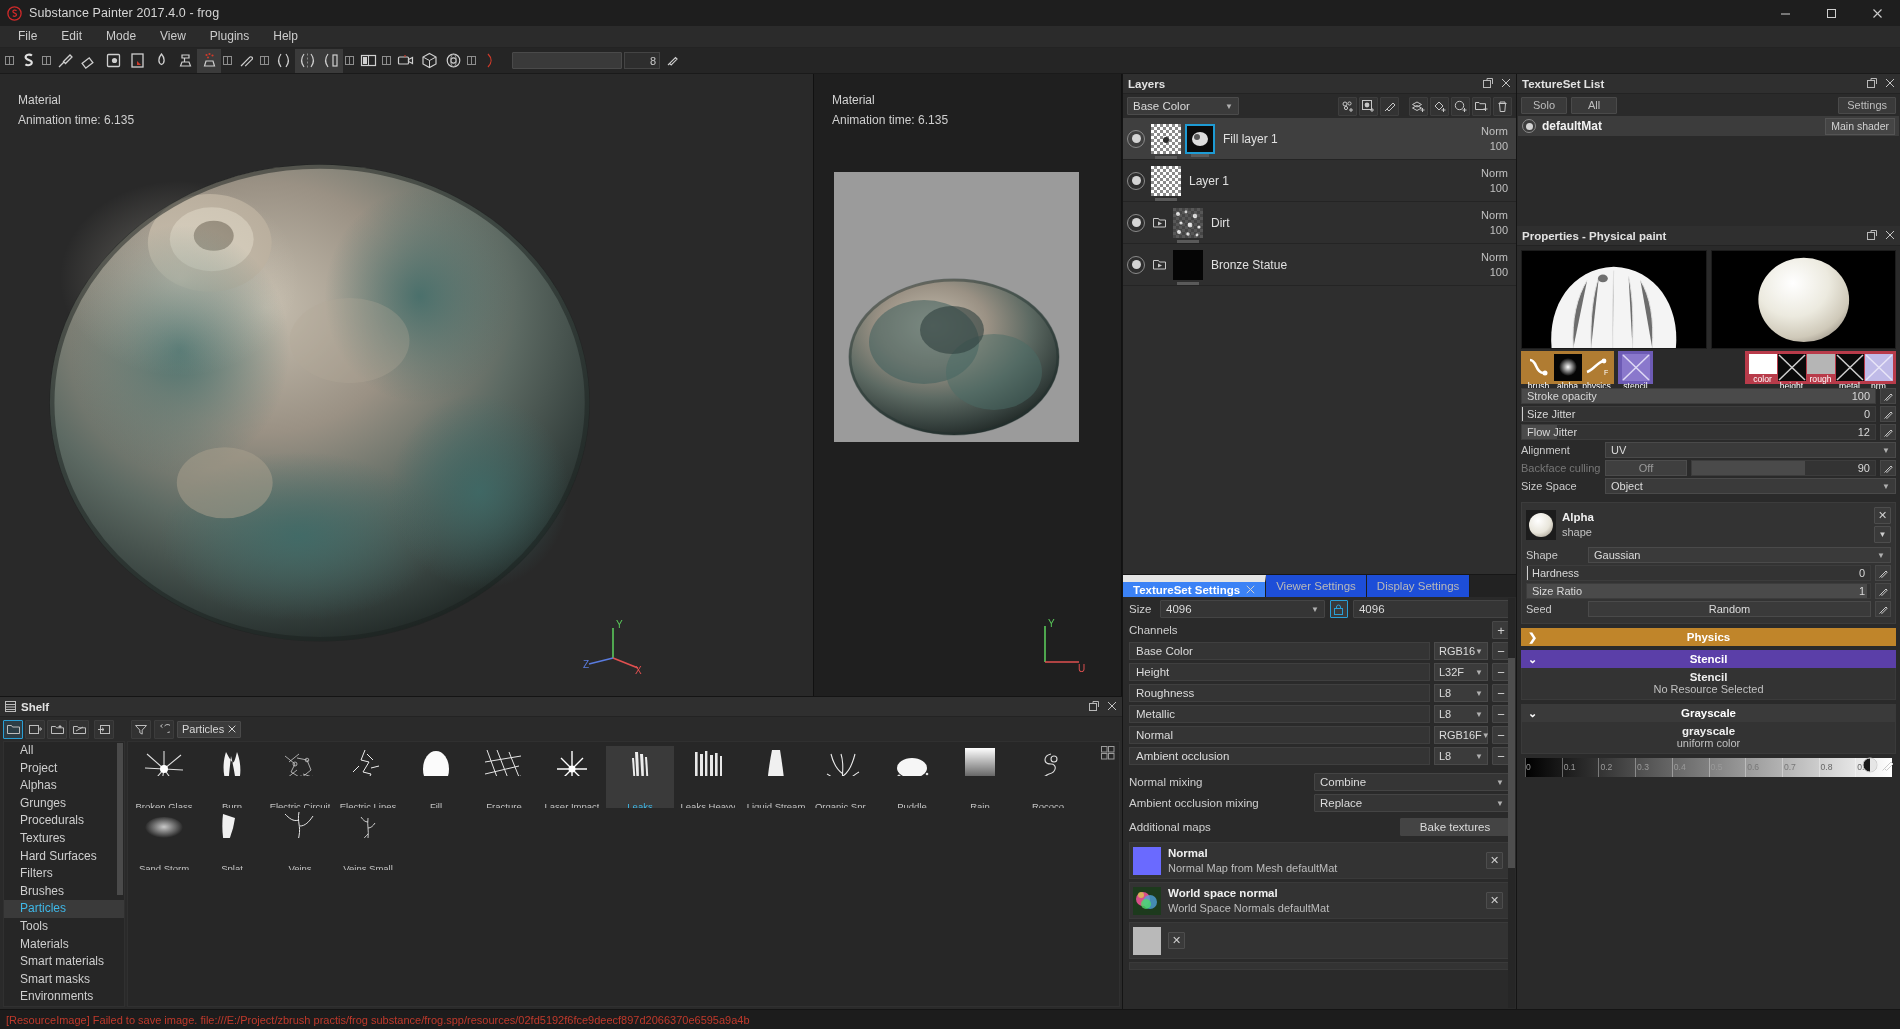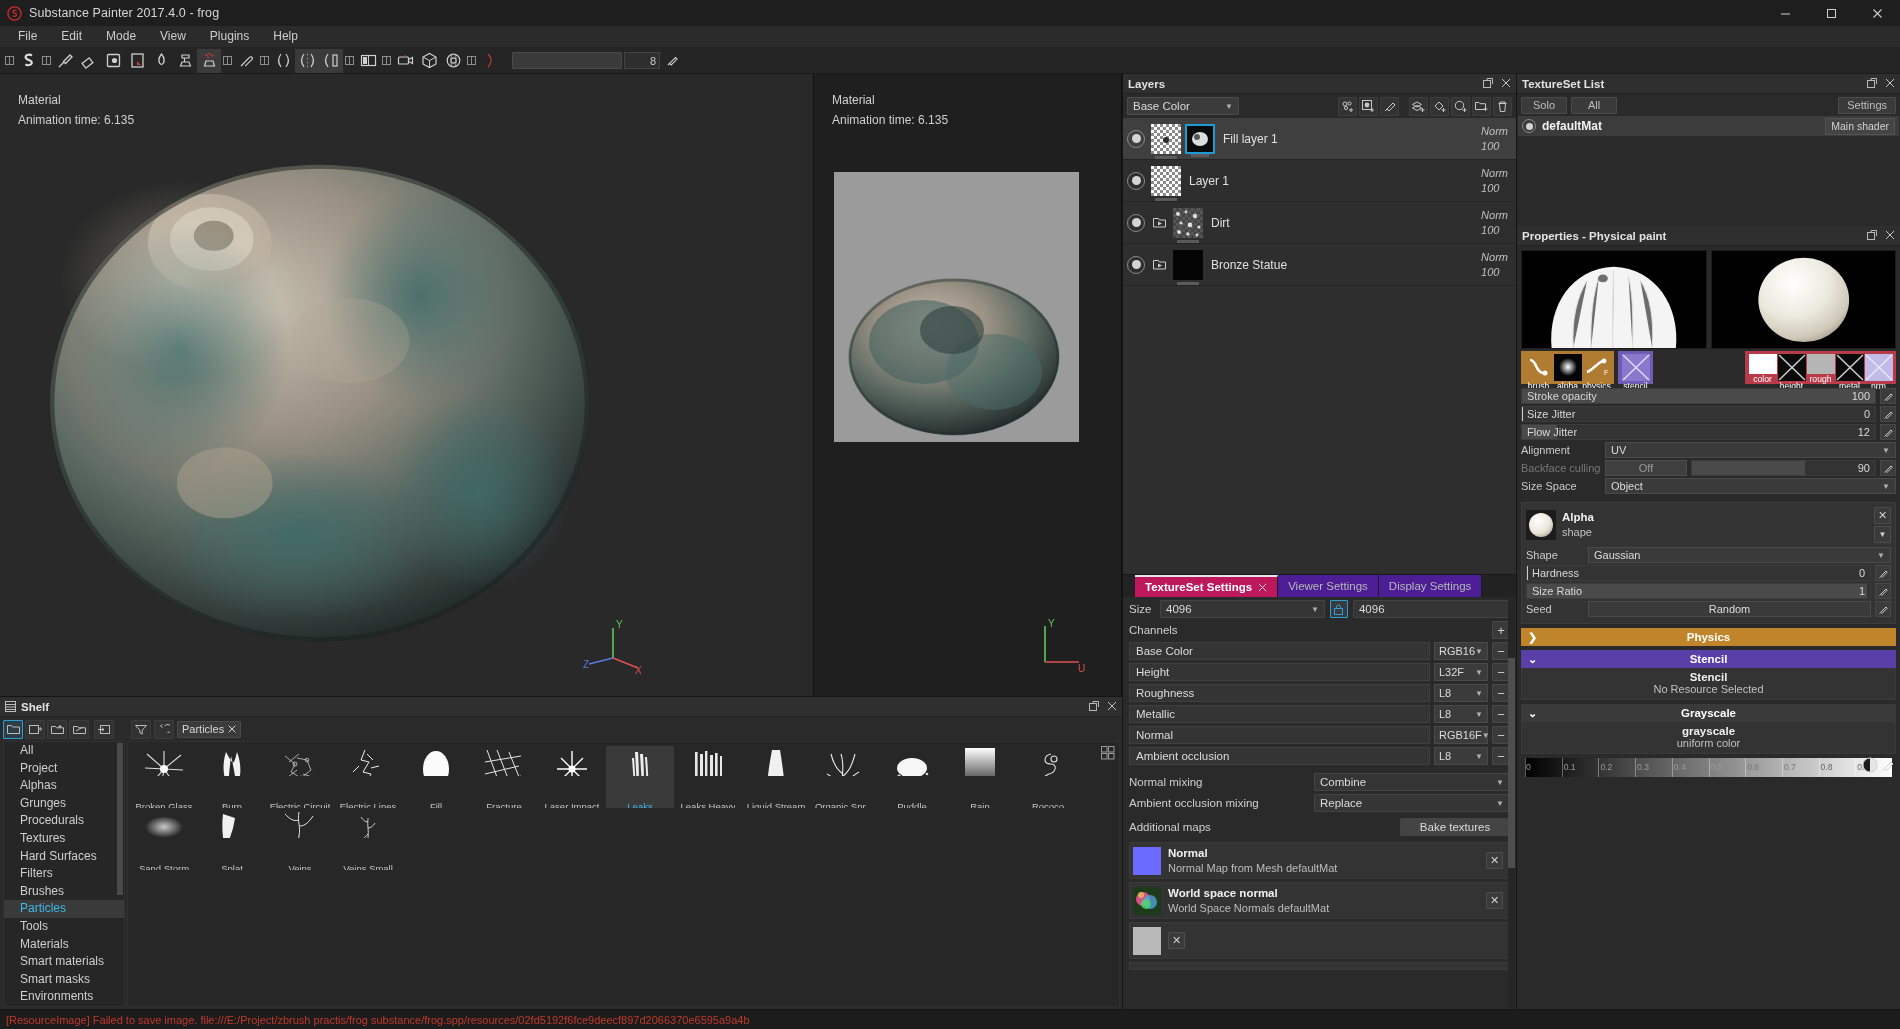--- a/index.html
+++ b/index.html
@@ -183,34 +183,34 @@
       linear-gradient(45deg,#8a8a8a 25%,#ffffff 25%,#ffffff 75%,#8a8a8a 75%);
     background-size: 6px 6px; background-position: 0 0, 3px 3px;
   }
   .lthumb.mask { border: 2px solid #1e9bd4; background:#3a3a3a; }
   .lthumb.black { background: #050505; }
   .lthumb .bar {
     position:absolute; left:4px; right:4px; bottom:-5px; height:3px; background:#5a5a5a;
   }
   .lname { font-size: 12px; color: #e0e0e0; flex: 1 1 auto; padding-left: 4px; }
   .lright {
-    display: flex; flex-direction: column; align-items: flex-start; font-size: 11px;
-    color: #c0c0c0; line-height: 15px; padding-right: 2px; font-style: italic;
+    display: flex; flex-direction: column; align-items: flex-end; font-size: 11px;
+    color: #c0c0c0; line-height: 15px; padding-right: 2px;
   }
 
   
   .ts-panel { flex: 1 1 auto; display: flex; flex-direction: column; min-height:0;
               border-top: 1px solid #171717; }
   .tabbar { height: 22px; display: flex; background: #222; }
   .tab {
     padding: 0 10px; display: flex; align-items: center; gap: 6px; font-size: 11.5px;
-    color: #b9b9b9; background: #4c1d95; border-right: 1px solid #1c1c1c;
-  }
-  .tab.active { background: #be185d; color: #ffffff; font-weight: bold;
-                border-top: 2px solid #e5e5e5; margin-left: 12px; }
+    color: #b9b9b9; background: #1d4ed8; border-right: 1px solid #1c1c1c;
+  }
+  .tab.active { background: #3b82f6; color: #ffffff; font-weight: bold;
+                border-top: 7px solid #e5e5e5; }
   .ts-body { flex: 1 1 auto; padding: 3px 6px 0 6px; overflow: hidden; position:relative; }
   .row { display: flex; align-items: center; margin-bottom: 3px; gap: 5px; }
   .row-lbl { font-size: 11.5px; color: #cfcfcf; }
   .field {
     height: 18px; background: #353535; border: 1px solid #444; color: #dcdcdc;
     font-size: 11.5px; display: flex; align-items: center; padding: 0 5px; border-radius:1px;
   }
   .sq {
     width: 18px; height: 18px; background: #3a3a3a; border: 1px solid #484848;
     display: flex; align-items: center; justify-content: center; color: #d0d0d0;

